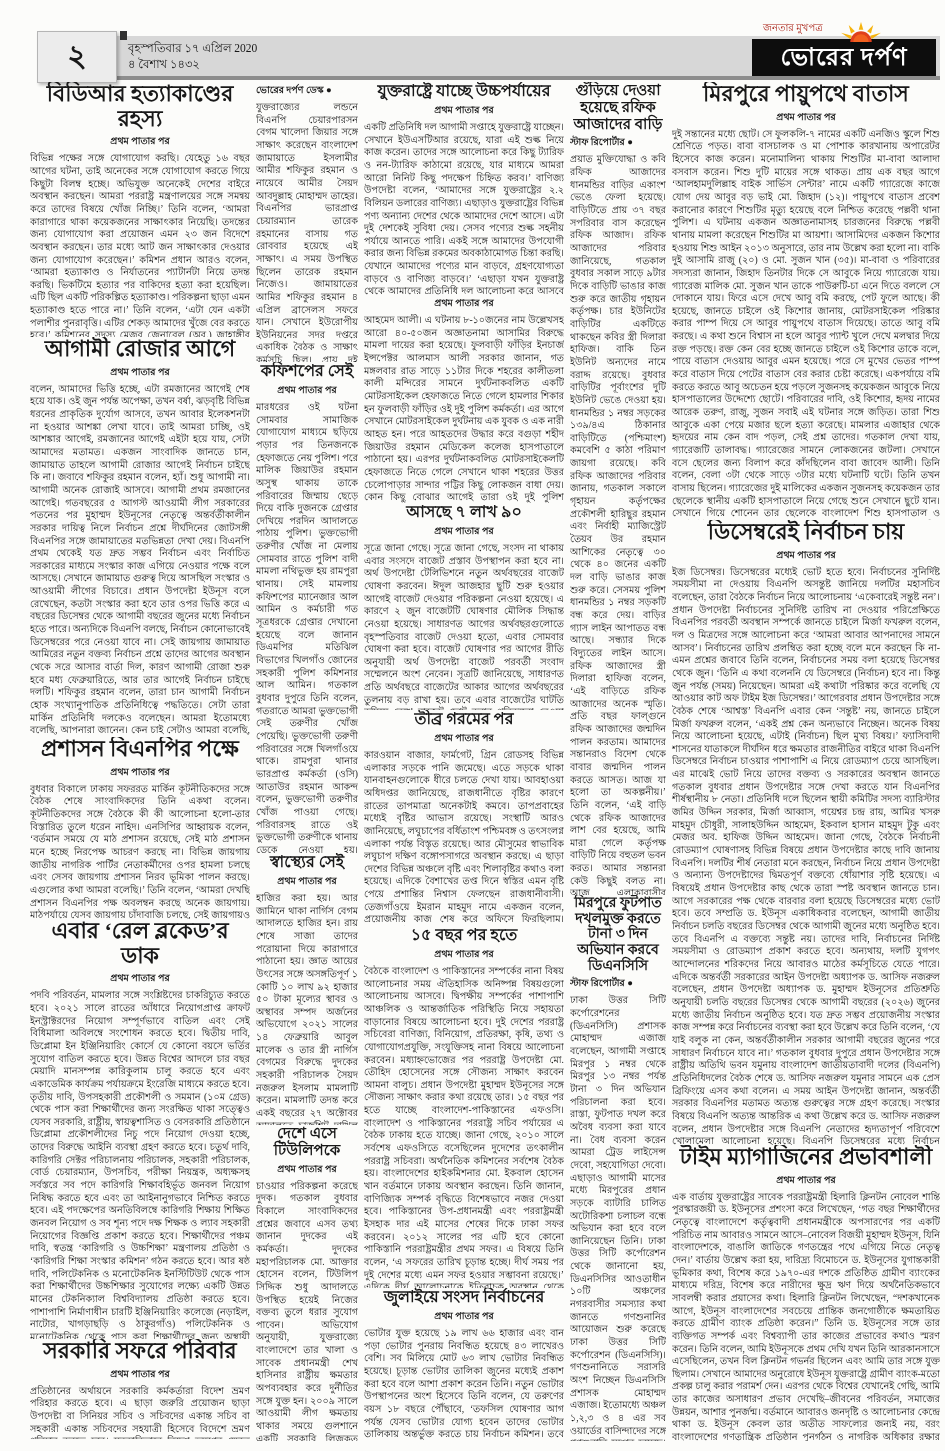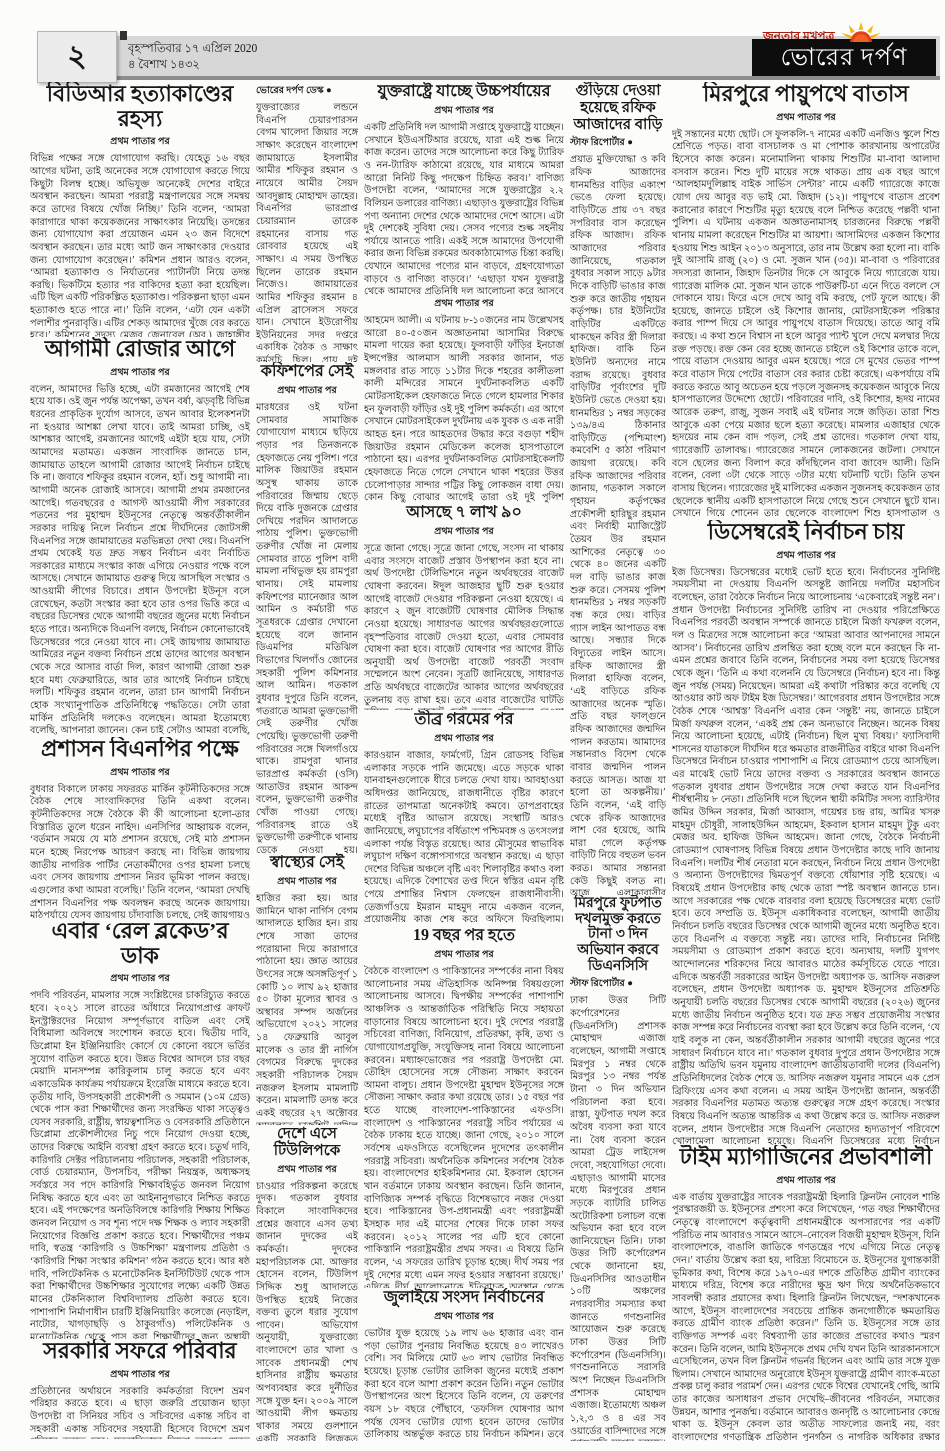--- a/index.html
+++ b/index.html
@@ -12,22 +12,22 @@
   #hdrbar{position:absolute;left:37px;top:36px;width:903px;height:40px;
     background:#d7d7d7;border-bottom:4px solid #8d8d8d;}
   #pagebox{position:absolute;left:37px;top:31px;width:78px;height:50px;
     background:#ececec;border:1px solid #b5b5b5;box-shadow:2px 2px 3px rgba(0,0,0,.25);
     display:flex;align-items:center;justify-content:center;}
   #pagebox .num{font-size:30px;font-weight:bold;}
   #dates{position:absolute;left:128px;top:40px;font-size:11.5px;line-height:1.4;}
   #fold{position:absolute;left:120px;top:31px;width:7px;height:9px;background:#333;}
   #masthead{position:absolute;left:752px;top:39px;width:184px;height:37px;background:#0d0d0d;
     display:flex;align-items:center;justify-content:center;}
-  #masthead .title{color:#fff;font-size:24px;font-weight:normal;letter-spacing:1px;}
-  #tagline{position:absolute;left:763px;top:27px;font-size:12px;color:#a81d11;font-weight:bold;}
+  #masthead .title{color:#fff;font-size:24px;font-weight:bold;letter-spacing:1px;}
+  #tagline{position:absolute;left:763px;top:20px;font-size:10px;color:#a81d11;font-weight:normal;}
   #sun{position:absolute;left:838px;top:22px;width:46px;height:20px;}
   
   .art{position:absolute;display:flex;flex-direction:column;overflow:hidden;font-family:Liberation Serif, serif;}
   .art h2{margin:0 0 2px 0;font-weight:bold;text-align:center;line-height:1.12;}
   .h22{font-size:22px}.h20{font-size:16px}.h16{font-size:16px}.h15{font-size:15px}.h14{font-size:14px}
   .byline{font-size:9.5px;font-weight:bold;text-align:center;margin:1px 0 3px 0;}
   .byline.left{text-align:left;}
   .bodytxt{flex:1 1 auto;font-size:9.6px;line-height:1.32;text-align:justify;overflow:hidden;
     word-break:break-word;}
 </style>
@@ -120,21 +120,21 @@
     <h2 class="h20">আসছে ৭ লাখ ৯০</h2>
     <div class="byline">প্রথম পাতার পর</div>
     <div class="bodytxt">সূত্রে জানা গেছে। সূত্রে জানা গেছে, সংসদ না থাকায় এবার সংসদে বাজেট প্রস্তাব উপস্থাপন করা হবে না। অর্থ উপদেষ্টা টেলিভিশনে নতুন অর্থবছরের বাজেট ঘোষণা করবেন। ঈদুল আজহার ছুটি শুরু হওয়ার আগেই বাজেট দেওয়ার পরিকল্পনা নেওয়া হয়েছে। এ কারণে ২ জুন বাজেটটি ঘোষণার মৌলিক সিদ্ধান্ত নেওয়া হয়েছে। সাধারণত আগের অর্থবছরগুলোতে বৃহস্পতিবার বাজেট দেওয়া হতো, এবার সোমবার ঘোষণা করা হবে। বাজেট ঘোষণার পর আগের রীতি অনুযায়ী অর্থ উপদেষ্টা বাজেট পরবর্তী সংবাদ সম্মেলনে অংশ নেবেন। সূত্রটি জানিয়েছে, সাধারণত প্রতি অর্থবছরে বাজেটের আকার আগের অর্থবছরের তুলনায় বড় রাখা হয়। তবে এবার বাজেটের ঘাটতি কমিয়ে রেখে বাজেট ছোট করার পরিকল্পনা নেওয়া হয়েছে। নতুন অর্থবছরের বাজেটে সামগ্রিক অর্থনৈতিক স্থিতিশীলতা বজায় রাখা এবং মূল্যস্ফীতির লাগাম টেনে ধরার বিষয়ে গুরুত্ব দেওয়া হবে। বাজেটের আকার কমানো হলেও সমাজে বৈষম্য কমানোর পাশাপাশি মূল্যস্ফীতির চাপে নিম্ন আয়ের মানুষের স্বস্তি দিতে সামাজিক সুরক্ষা কর্মসূচিতে উপকারভোগী ও কিছু ক্ষেত্রে ভাতার পরিমাণ বাড়ানোর উদ্যোগ থাকছে নতুন অর্থবছরের বাজেটে। একই সঙ্গে কৃষি, স্বাস্থ্য, শিক্ষা ও প্রযুক্তি খাতকে অগ্রাধিকার দেওয়া হচ্ছে। আগামী অর্থবছরের জন্য সরকার জিডিপির প্রবৃদ্ধি সাড়ে ৫ শতাংশ ধরতে পারে। চলতি অর্থবছরে যা ছিল ৬ দশমিক ৭৫ শতাংশ। আগামী অর্থবছর শেষে মূল্যস্ফীতি সাড়ে ৬ শতাংশে নামিয়ে আনতে চায় সরকার। চলতি অর্থবছরেও একই লক্ষ্যমাত্রা ধরা হয়েছিল। যদিও গত মার্চ মাসে পয়েন্ট টু পয়েন্ট ভিত্তিতে সার্বিক মূল্যস্ফীতি হয়েছে ৯ দশমিক ৩৫ শতাংশ।</div>
   </div>
   <div class="art" style="left:364px;top:710px;width:200px;height:216px">
     <h2 class="h20">তীব্র গরমের পর</h2>
     <div class="byline">প্রথম পাতার পর</div>
     <div class="bodytxt">কারওয়ান বাজার, ফার্মগেট, গ্রিন রোডসহ বিভিন্ন এলাকার সড়কে পানি জমেছে। এতে সড়কে থাকা যানবাহনগুলোকে ধীরে চলতে দেখা যায়। আবহাওয়া অধিদপ্তর জানিয়েছে, রাজধানীতে বৃষ্টির কারণে রাতের তাপমাত্রা অনেকটাই কমবে। তাপপ্রবাহের মধ্যেই বৃষ্টির আভাস রয়েছে। সংস্থাটি আরও জানিয়েছে, লঘুচাপের বর্ধিতাংশ পশ্চিমবঙ্গ ও তৎসংলগ্ন এলাকা পর্যন্ত বিস্তৃত রয়েছে। আর মৌসুমের স্বাভাবিক লঘুচাপ দক্ষিণ বঙ্গোপসাগরে অবস্থান করছে। এ ছাড়া দেশের বিভিন্ন অঞ্চলে বৃষ্টি এবং শিলাবৃষ্টির কথাও বলা হয়েছে। এদিকে বৈশাখের তপ্ত দিনে স্বস্তির এমন বৃষ্টি পেয়ে প্রশান্তির নিশ্বাস ফেলছেন রাজধানীবাসী। তেজগাঁওয়ে ইমরান মাহমুদ নামে একজন বলেন, প্রয়োজনীয় কাজ শেষ করে অফিসে ফিরছিলাম। বৃষ্টিতে মনটাই ভালো হয়ে গেল। কি যে শান্তি লাগছে, বলে বোঝাতে পারব না। এখন গিয়ে ফুরফুরে মেজাজে কাজ করব। স্বস্তির বৃষ্টির কথা শোনালেন কারওয়ান বাজারের মোস্তাফিজুর রহমানও। তিনি বলেন, এ কদিন যে গরম ছিল, তা আজকের বৃষ্টির মাধ্যমে অনেকটাই চলে গেল। এদিকে, আগামী ২১ এপ্রিল পর্যন্ত দেশের বিভিন্ন স্থানে কালবৈশাখীর পূর্বাভাস দিয়েছে আবহাওয়া অধিদপ্তর। গতকাল বুধবার সংস্থাটির পক্ষ থেকে জানানো হয়, আগামী ২১ এপ্রিল পর্যন্ত সারাদেশে বিভিন্নভাবে স্থানীয় বজ্রমেঘ তৈরি হবে। এর প্রভাবে সারাদেশে বজ্রসহ বৃষ্টি হতে পারে। এর সাথে দমকা হাওয়া এবং হঠাৎই কালবৈশাখীর তাণ্ডব ঘটবে। এসময় কোথাও কোথাও শিলাবৃষ্টির পূর্বাভাসও দিয়েছে আবহাওয়া অফিস।</div>
   </div>
   <div class="art" style="left:364px;top:926px;width:200px;height:362px">
-    <h2 class="h20">19 বছর পর হতে</h2>
+    <h2 class="h20">১৫ বছর পর হতে</h2>
     <div class="byline">প্রথম পাতার পর</div>
     <div class="bodytxt">বৈঠকে বাংলাদেশ ও পাকিস্তানের সম্পর্কের নানা বিষয় আলোচনার সময় ঐতিহাসিক অনিষ্পন্ন বিষয়গুলো আলোচনায় আসবে। দ্বিপক্ষীয় সম্পর্কের পাশাপাশি আঞ্চলিক ও আন্তর্জাতিক পরিস্থিতি নিয়ে সহায়তা বাড়ানোর বিষয়ে আলোচনা হবে। দুই দেশের পররাষ্ট্র সচিবেরা বাণিজ্য, বিনিয়োগ, প্রতিরক্ষা, কৃষি, তথ্য ও যোগাযোগপ্রযুক্তি, সংযুক্তিসহ নানা বিষয়ে আলোচনা করবেন। মধ্যাহ্নভোজের পর পররাষ্ট্র উপদেষ্টা মো. তৌহিদ হোসেনের সঙ্গে সৌজন্য সাক্ষাৎ করবেন আমনা বালুচ। প্রধান উপদেষ্টা মুহাম্মদ ইউনূসের সঙ্গে সৌজন্য সাক্ষাৎ করার কথা রয়েছে তার। ১৫ বছর পর হতে যাচ্ছে বাংলাদেশ-পাকিস্তানের এফওসি। বাংলাদেশ ও পাকিস্তানের পররাষ্ট্র সচিব পর্যায়ের এ বৈঠক ঢাকায় হতে যাচ্ছে। জানা গেছে, ২০১০ সালে সর্বশেষ এফওসিতে বসেছিলেন দুদেশের তৎকালীন পররাষ্ট্র সচিবরা। অর্থনৈতিক কমিশনের সর্বশেষ বৈঠক হয়। বাংলাদেশের হাইকমিশনার মো. ইকবাল হোসেন খান বর্তমানে ঢাকায় অবস্থান করছেন। তিনি জানান, বাণিজ্যিক সম্পর্ক বৃদ্ধিতে বিশেষভাবে নজর দেওয়া হবে। পাকিস্তানের উপ-প্রধানমন্ত্রী এবং পররাষ্ট্রমন্ত্রী ইসহাক দার এই মাসের শেষের দিকে ঢাকা সফর করবেন। ২০১২ সালের পর এটি হবে কোনো পাকিস্তানি পররাষ্ট্রমন্ত্রীর প্রথম সফর। এ বিষয়ে তিনি বলেন, ‘এ সফরের তারিখ চূড়ান্ত হচ্ছে। দীর্ঘ সময় পর দুই দেশের মধ্যে এমন সফর হওয়ার সম্ভাবনা রয়েছে।’ এদিকে দীর্ঘ আলোচনাকে ইতিবাচক অবস্থান থেকে দেখছেন আন্তর্জাতিক সম্পর্ক বিশ্লেষকরা। তারা বলছেন, ইসলামাবাদের সঙ্গে ঢাকার বাণিজ্যিক সম্পর্ক বৃদ্ধিতে দুই দেশকেই মনোযোগী হতে হবে। এছাড়া আলোচনায় একাত্তরের অমীমাংসিত বিষয়গুলোও আসতে পারে। আন্তর্জাতিক সম্পর্ক বিশ্লেষক শাহাব এনাম বলেন, পাকিস্তানের সঙ্গে সম্পর্ক গতিশীল করতে চাচ্ছি, তাই এই সফর অর্থনীতিতে যেহেতু এই আলোচনা গুরুত্বপূর্ণ। মুক্তিযুদ্ধসহ তৃতীয় কোনো দেশের বিষয় মাথায় না রেখে আলোচনা হওয়া উচিত বলে মনে করেন তারা। পাশাপাশি আমদানি-রফতানিনির্ভর পণ্যের চাহিদা আছে পাকিস্তানে; তবে ভিসা জটিলতা রেখে আলোচনায় বসতে হবে বাংলাদেশকে। এদিকে পাকিস্তানের উপ-প্রধানমন্ত্রী ও পররাষ্ট্রমন্ত্রী ইসহাক দার চলতি মাসে ঢাকা সফরে আসবেন বলে জানা গেছে। ২০১২ সালের পর বাংলাদেশে পাকিস্তানের পররাষ্ট্রমন্ত্রীর প্রথম সফর।</div>
   </div>
   <div class="art" style="left:364px;top:1288px;width:200px;height:153px">
     <h2 class="h20">জুলাইয়ে সংসদ নির্বাচনের</h2>
     <div class="byline">প্রথম পাতার পর</div>
     <div class="bodytxt">ভোটার যুক্ত হয়েছে ১৯ লাখ ৬৬ হাজার এবং বান পড়া ভোটার পুনরায় নিবন্ধিত হয়েছে ৪৩ লাখেরও বেশি। সব মিলিয়ে মোট ৬৩ লাখ ভোটার নিবন্ধিত হয়েছে। চূড়ান্ত ভোটার তালিকা জুনের মধ্যেই প্রকাশ করা হবে বলে আশা প্রকাশ করেন তিনি। নতুন ভোটার উপস্থাপনের অংশ হিসেবে তিনি বলেন, যে তরুণের বয়স ১৮ বছরে পৌঁছাবে, ‘তফসিল ঘোষণার আগ পর্যন্ত যেসব ভোটার যোগ্য হবেন তাদের ভোটার তালিকায় অন্তর্ভুক্ত করতে চায় নির্বাচন কমিশন। তবে এ জন্য বিদ্যমান আইনের কিছু সংশোধন প্রয়োজন হবে, যা পর্যালোচনা করে ব্যবস্থা নেওয়া হবে। এ ধরনের পদক্ষেপ এই প্রথম নেওয়া হচ্ছে।’ আইনশৃঙ্খলা পরিস্থিতি নিয়ে এক প্রশ্নের জবাবে ইসি আনোয়ারুল বলেন, ‘বিভিন্ন জেলায় সফর করে দেখেছি পরিস্থিতি আগের তুলনায় উন্নত। আইনশৃঙ্খলা বাহিনী আরও নম্রভাবে কাজ করছে। শান্তিপূর্ণ ও সুষ্ঠু নির্বাচন আয়োজনে প্রয়োজনীয় সব প্রস্তুতি নেওয়া হবে।’</div>
   </div>
 
   <div class="art" style="left:570px;top:82px;width:96px;height:813px">

